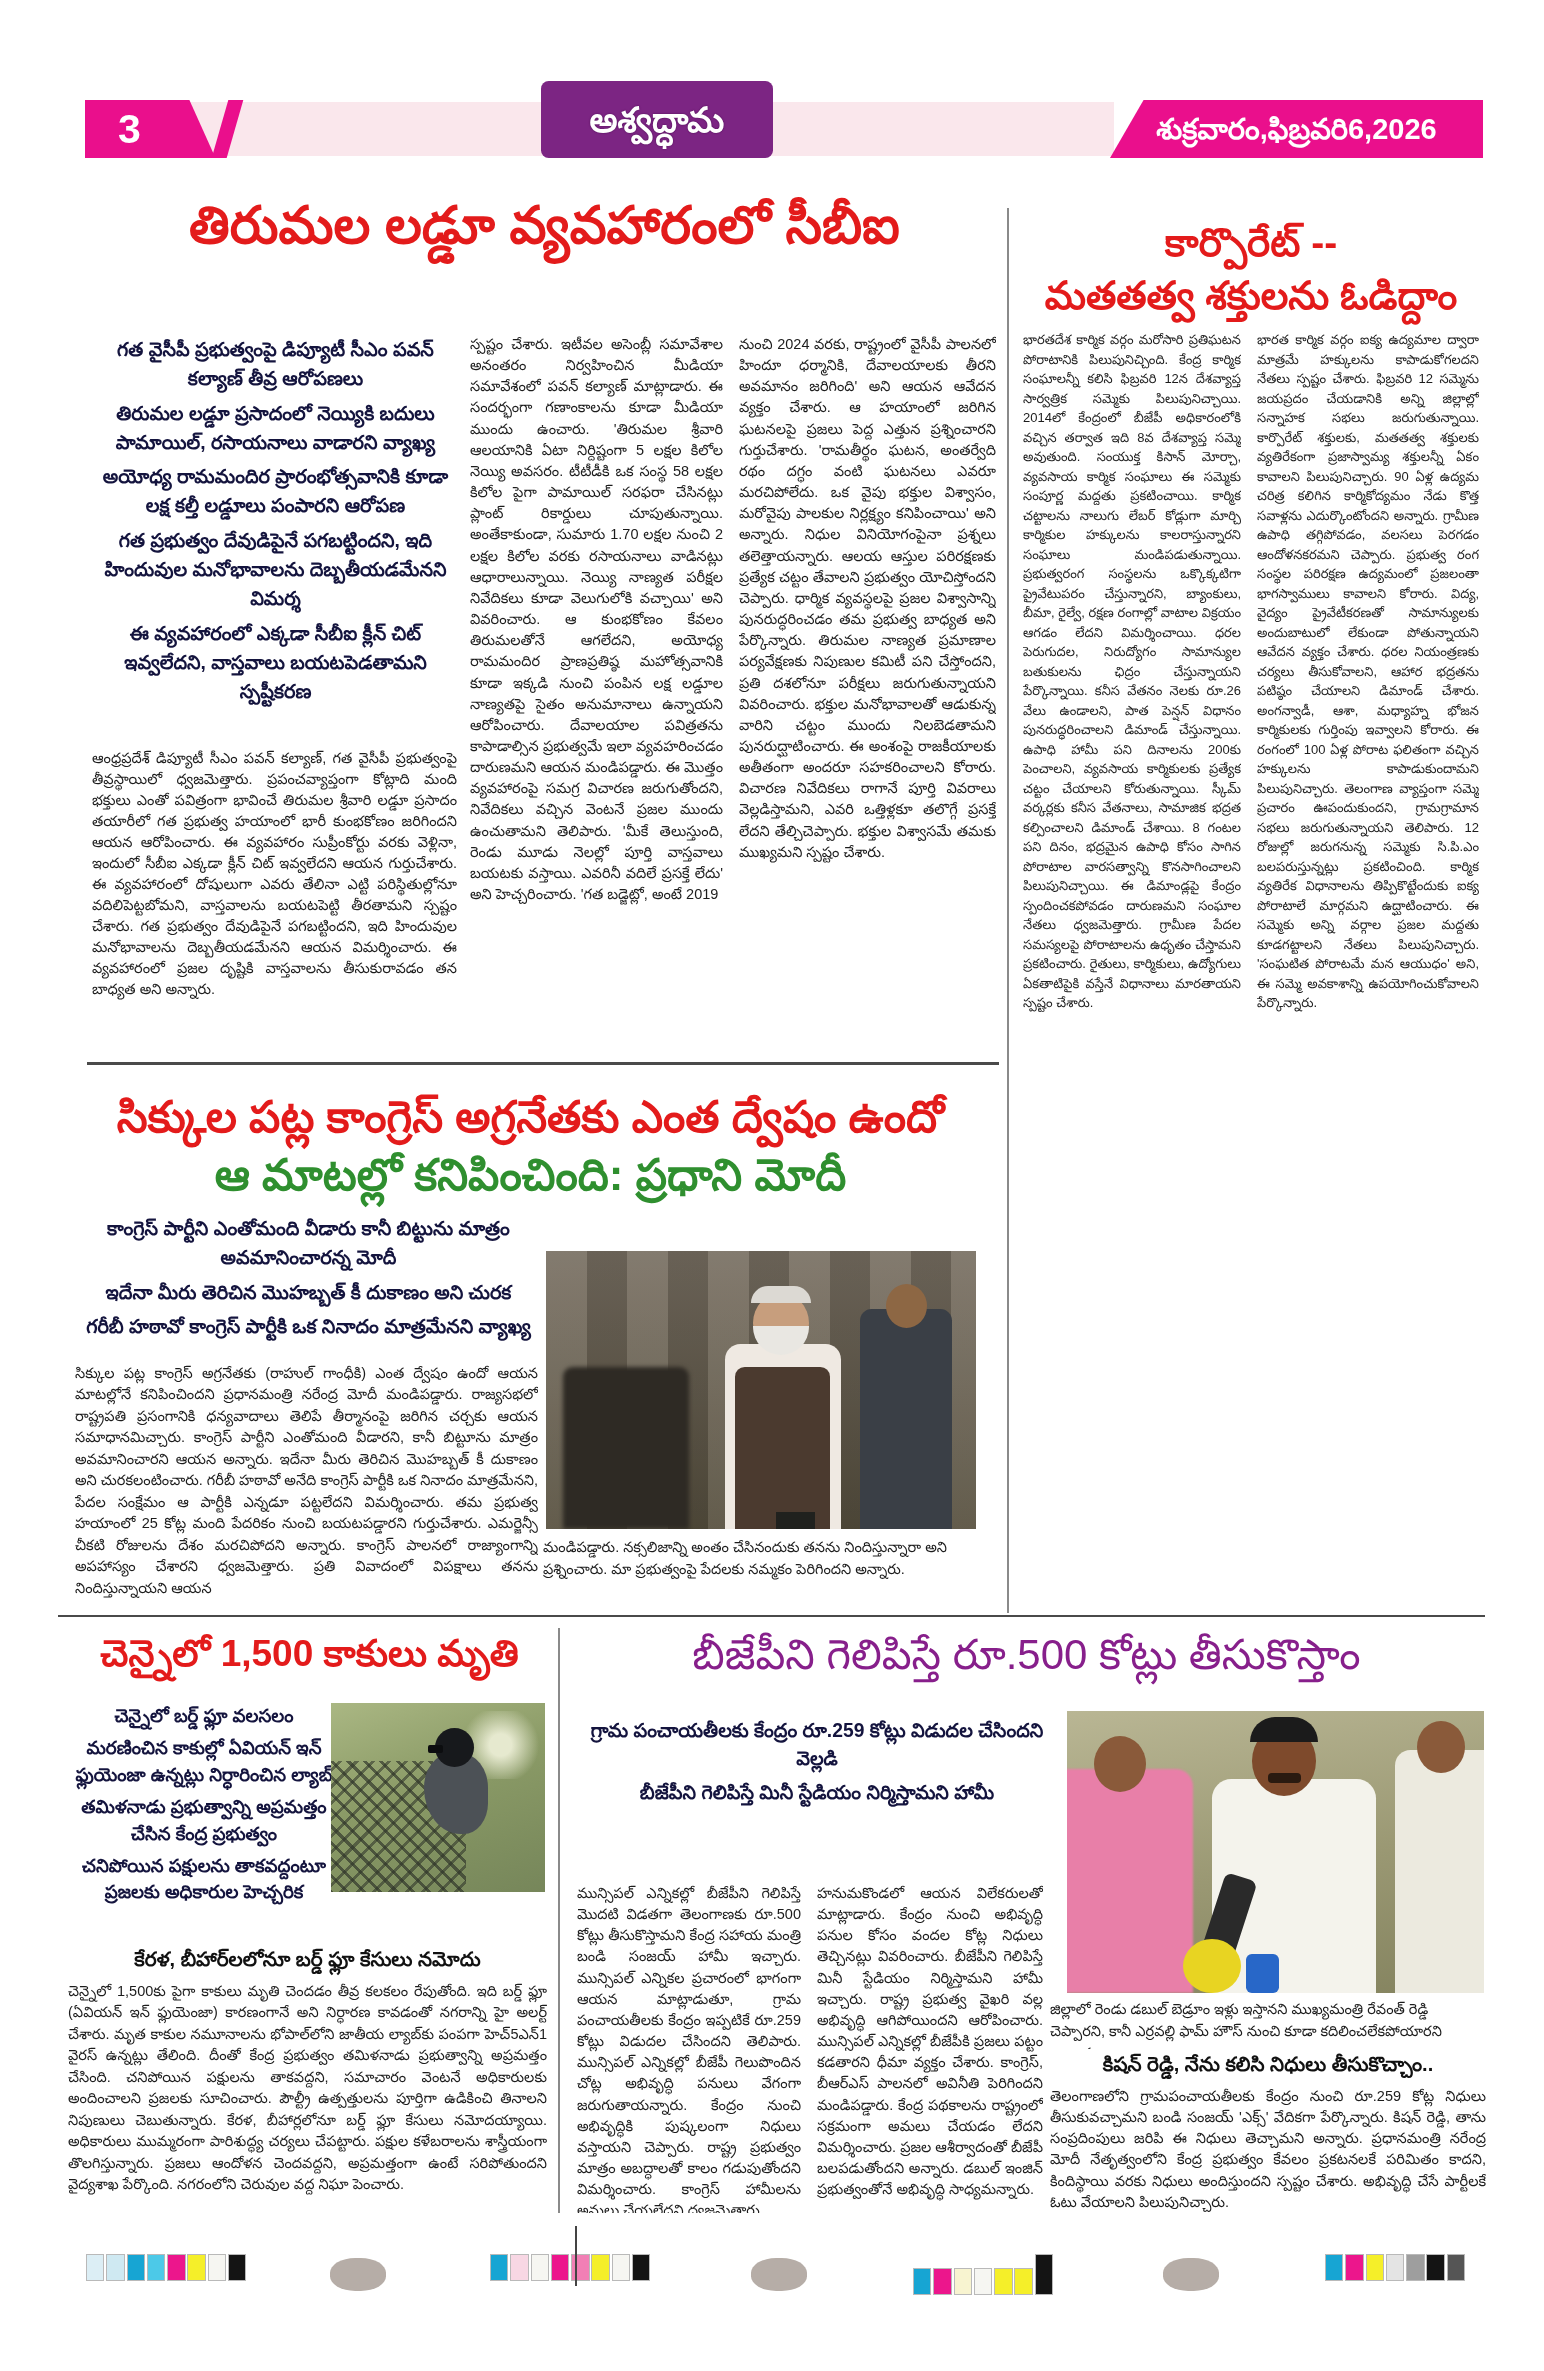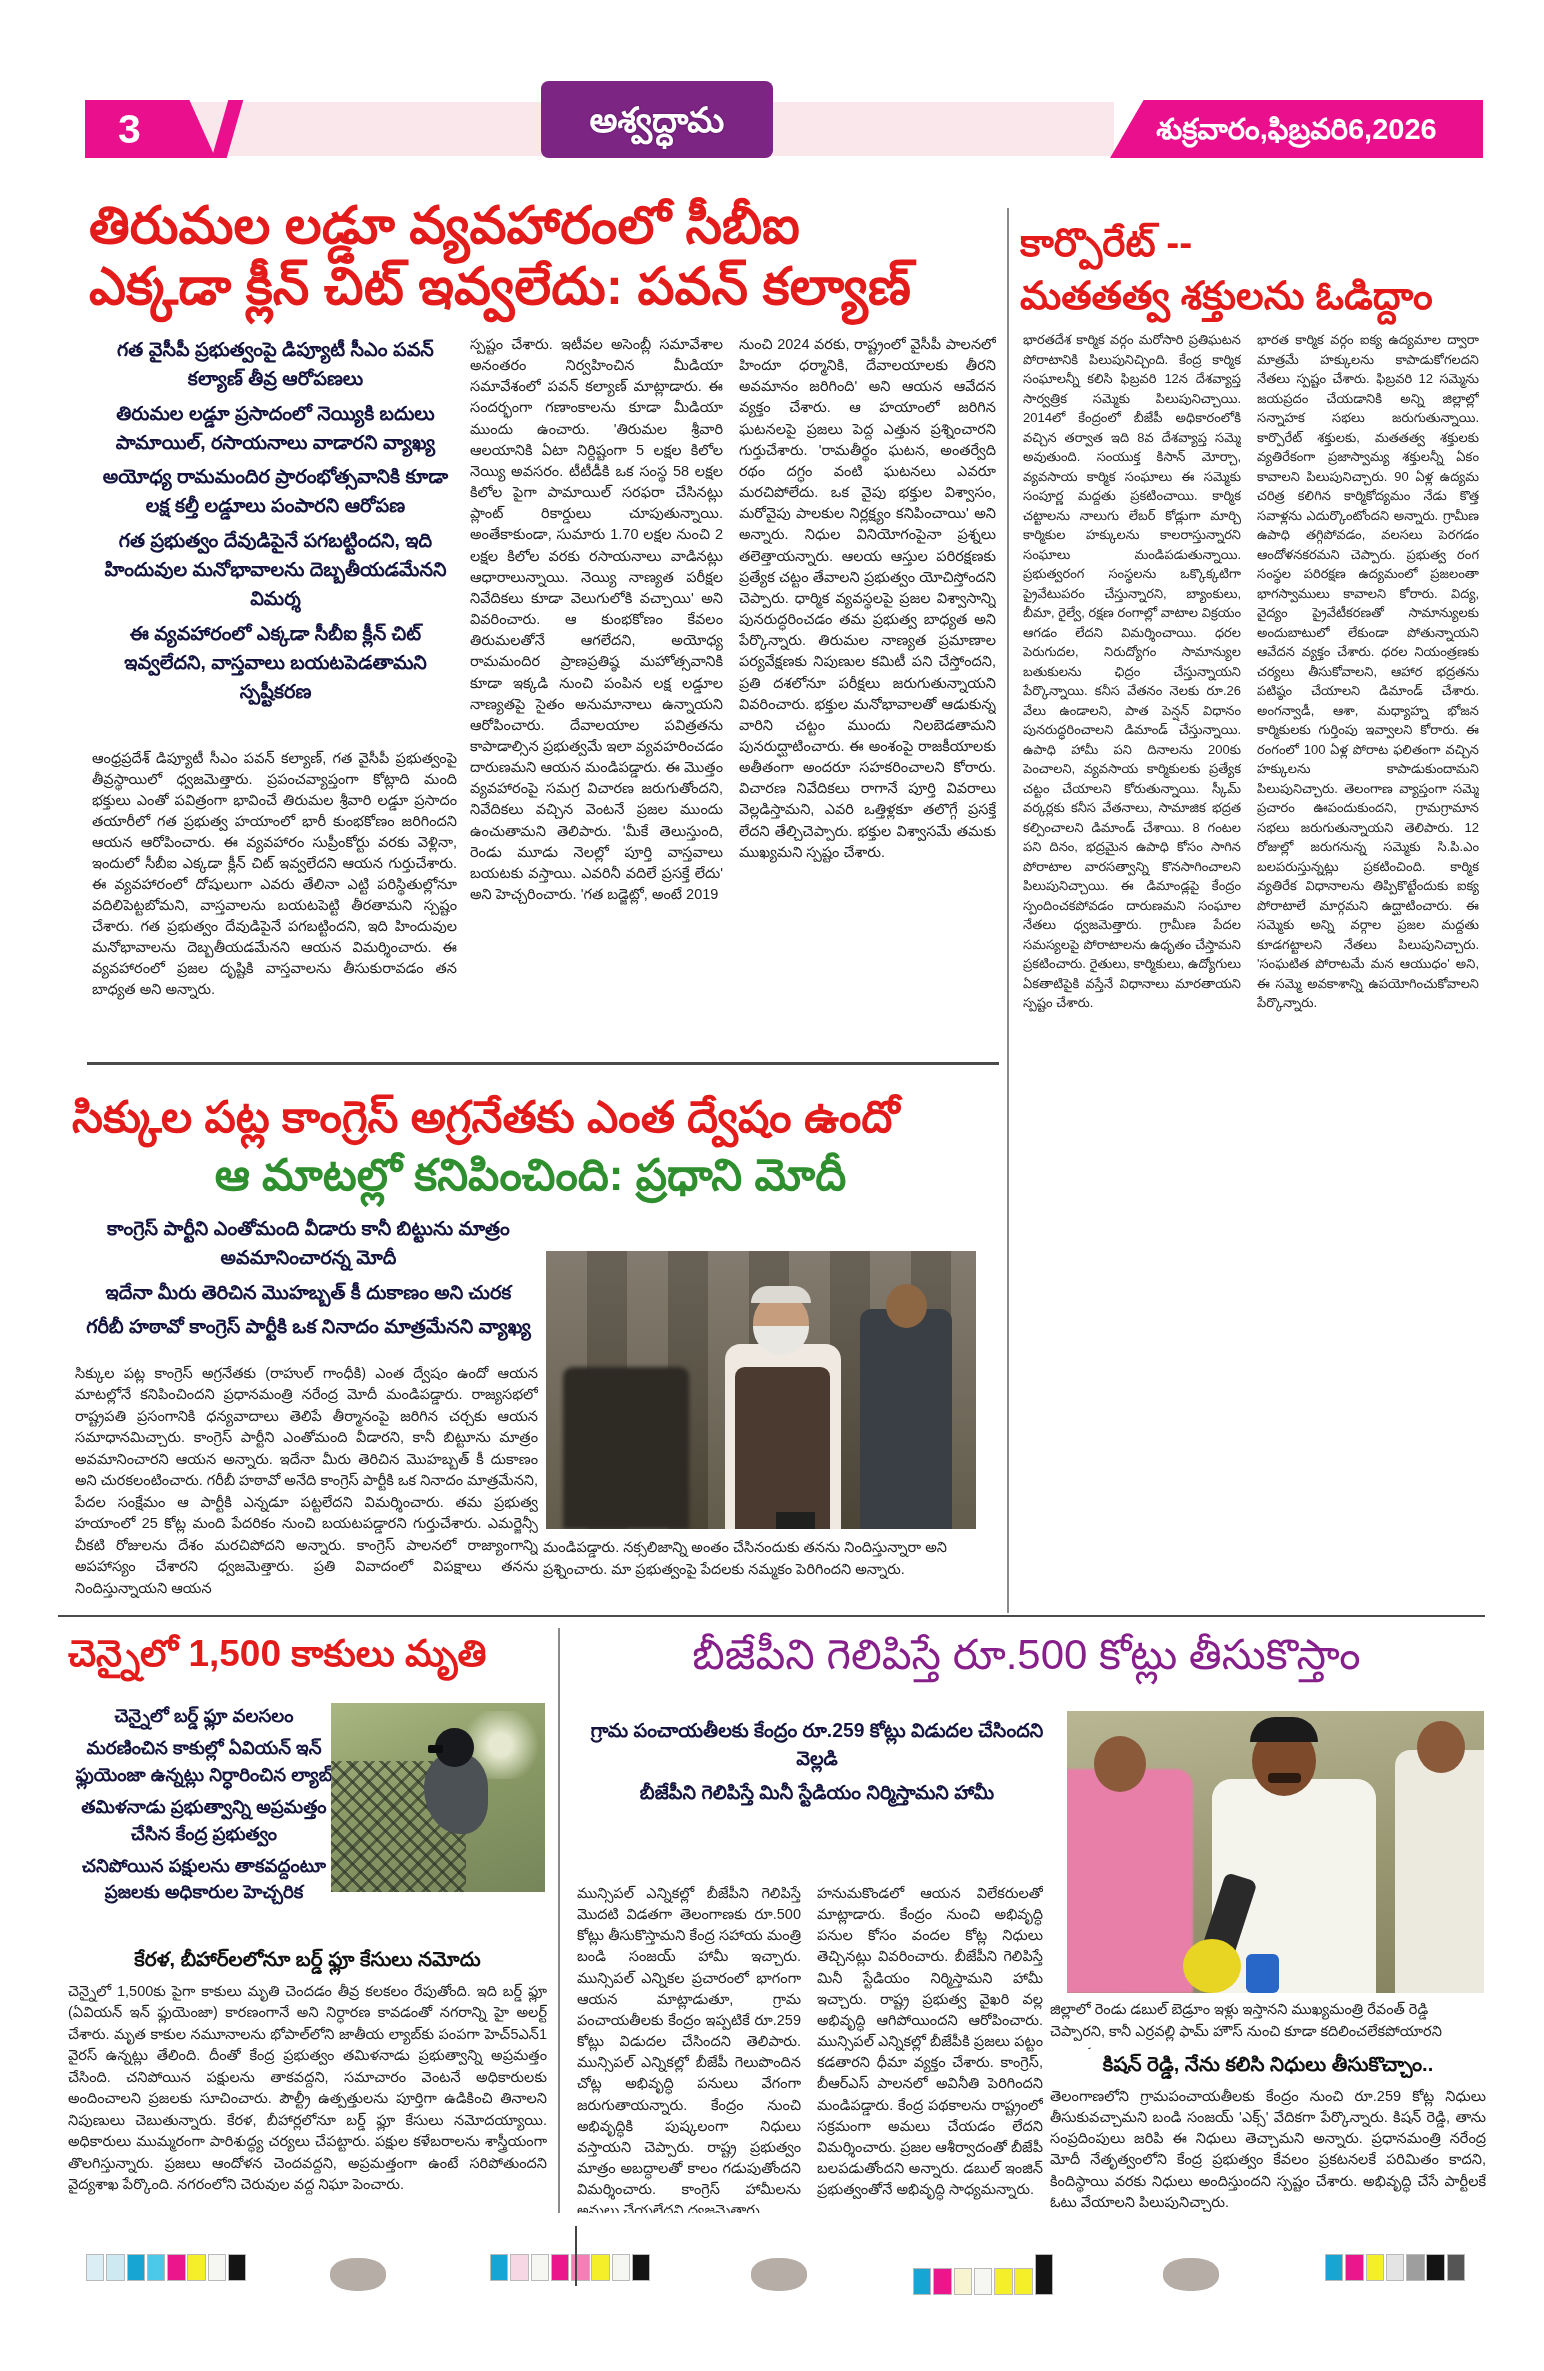--- a/index.html
+++ b/index.html
@@ -10,21 +10,21 @@
   .pink-band{background:#fae7ec;}
   .numbox{background:#ea0f8c;clip-path:polygon(0 0,72% 0,90% 100%,0 100%);}
   .numstripe{background:#ea0f8c;transform:skewX(-16deg);}
   .num{color:#fff;font-size:41px;font-weight:bold;line-height:58px;padding-left:33px;}
   .masthead{background:#7c2583;border-radius:7.7px;text-align:center;}
   .masthead span{color:#fff;font-weight:bold;font-size:35px;line-height:77px;
        text-shadow:0 0 1.9px #4a0d52;}
   .datebox{background:#ea0f8c;clip-path:polygon(9% 0,100% 0,100% 100%,0 100%);text-align:center;}
   .datebox span{color:#fff;font-weight:bold;font-size:29px;line-height:58px;}
   
-  .headline{color:#e31b1b;font-weight:bold;text-align:left;}
+  .headline{color:#e31b1b;font-weight:bold;text-align:center;}
   .headline-green{color:#2f8f2f;font-weight:bold;text-align:center;}
   .headline-purple{color:#871f8b;font-weight:normal;text-align:center;}
   .deck{color:#14143e;font-weight:bold;text-align:center;}
   .deck p{margin:0 0 5.8px 0;}
   .subhead{color:#111;font-weight:bold;text-align:center;}
   .bodytext{color:#1c1c1c;text-align:justify;overflow:hidden;}
   .caption{color:#1c1c1c;text-align:left;overflow:hidden;}
   .vrule{background:#8a8a8a;width:1.9px;}
   .hrule{background:#4a4a4a;}
   
@@ -48,21 +48,20 @@
 <div class="abs numstripe" style="left:220px;top:100px;width:15.4px;height:58px;"></div>
 <div class="abs masthead" style="left:541px;top:81px;width:232px;height:77px;">
   <span>అశ్వద్ధామ</span>
 </div>
 <div class="abs datebox" style="left:1110px;top:100px;width:373px;height:58px;">
   <span>శుక్రవారం,ఫిబ్రవరి6,2026</span>
 </div>
 
 <div class="abs headline" style="left:89px;top:195px;width:911px;font-size:52px;line-height:1.18;">
   <div>తిరుమల లడ్డూ వ్యవహారంలో సీబీఐ</div>
-  <div>ఎక్కడా క్లీన్ చిట్ ఇవ్వలేదు: పవన్ కల్యాణ్</div>
 </div>
 
 <div class="abs deck" style="left:92px;top:336px;width:367px;font-size:19.3px;line-height:1.5;">
   <p>గత వైసీపీ ప్రభుత్వంపై డిప్యూటీ సీఎం పవన్ కల్యాణ్ తీవ్ర ఆరోపణలు</p>
   <p>తిరుమల లడ్డూ ప్రసాదంలో నెయ్యికి బదులు పామాయిల్, రసాయనాలు వాడారని వ్యాఖ్య</p>
   <p>అయోధ్య రామమందిర ప్రారంభోత్సవానికి కూడా లక్ష కల్తీ లడ్డూలు పంపారని ఆరోపణ</p>
   <p>గత ప్రభుత్వం దేవుడిపైనే పగబట్టిందని, ఇది హిందువుల మనోభావాలను దెబ్బతీయడమేనని విమర్శ</p>
   <p>ఈ వ్యవహారంలో ఎక్కడా సీబీఐ క్లీన్ చిట్ ఇవ్వలేదని, వాస్తవాలు బయటపెడతామని స్పష్టీకరణ</p>
 </div>
 

